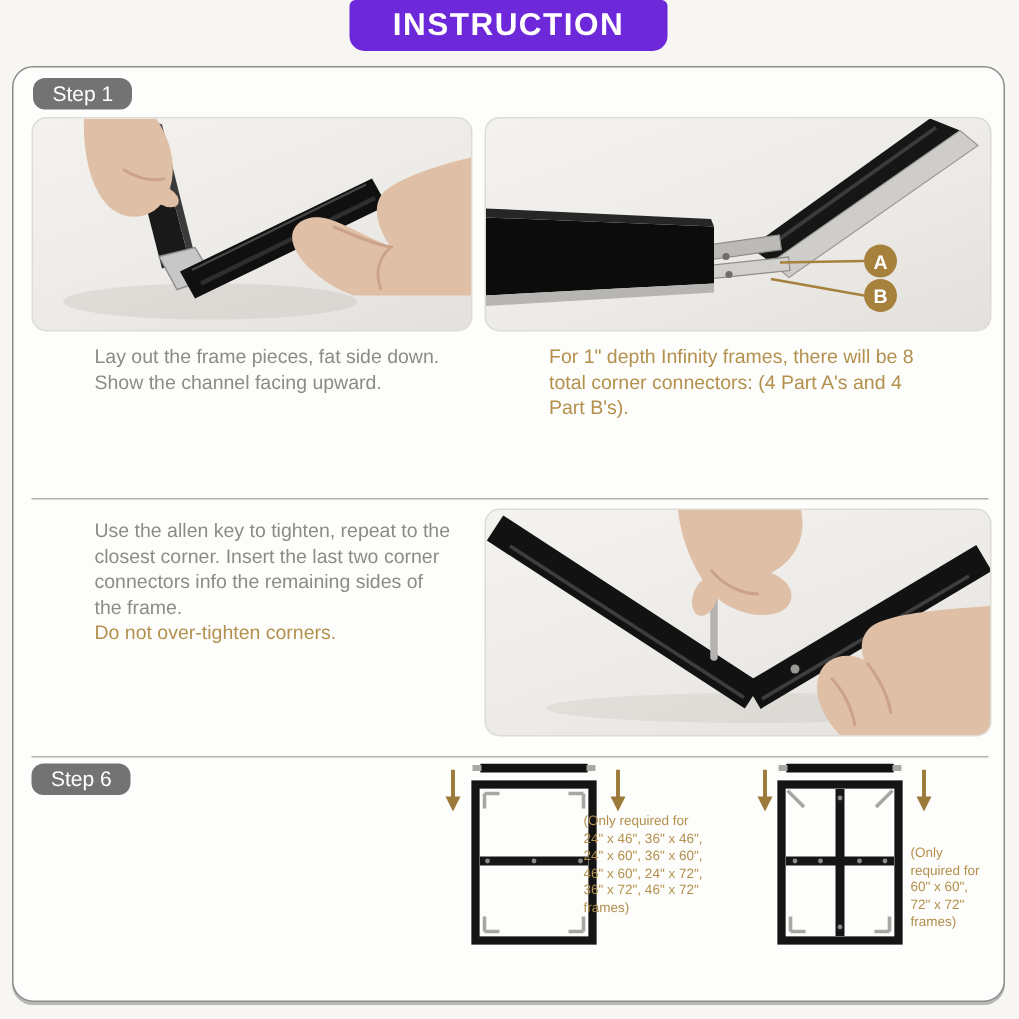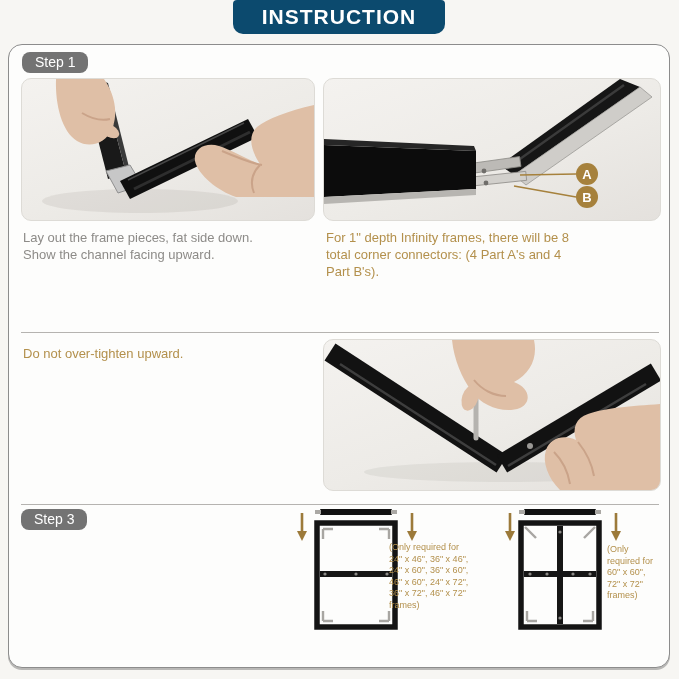--- a/index.html
+++ b/index.html
@@ -6,21 +6,21 @@
   body{
     width:679px;height:679px;position:relative;overflow:hidden;
     background:#f7f6f3;
     font-family:"Liberation Sans", sans-serif;
     -webkit-font-smoothing:antialiased;
   }
   .pre{white-space:pre-line;}
   
   .banner{
     position:absolute;left:233px;top:0;width:212px;height:34px;
-    background:#0c4a6e;border-radius:4px 4px 10px 10px;
+    background:#6d28d9;border-radius:4px 4px 10px 10px;
     color:#fff;font-weight:bold;font-size:21px;letter-spacing:1px;
     text-align:center;line-height:33px;
   }
   
   .main-box{
     position:absolute;left:8px;top:44px;width:662px;height:624px;
     background:#fdfdfc;border:1.5px solid #8c8c8c;border-radius:14px;
     box-shadow:0 2px 0 rgba(70,70,70,.35);
     box-sizing:border-box;
   }
@@ -37,34 +37,34 @@
     overflow:hidden;
   }
   .photo svg{display:block;width:100%;height:100%;}
   .photo1{left:12px;top:33px;width:292px;height:141px;}
   .photo2{left:314px;top:33px;width:336px;height:141px;}
   .photo3{left:314px;top:294px;width:336px;height:150px;}
   .divider{position:absolute;left:12px;width:638px;height:1px;background:#b5b3b0;}
   .divider1{top:287px;}
   .divider2{top:459px;}
   .body-text{
-    position:absolute;color:#8d8b88;font-size:13px;line-height:17px;
+    position:absolute;color:#8d8b88;font-size:13px;line-height:17px;margin-left:40px;
   }
   .gold{color:#b3904c;}
   .s1-left{left:14px;top:184px;width:298px;}
   .s1-right{left:317px;top:184px;width:336px;}
   .para-gap{margin:0 0 8px 0;}
   .para{margin:0;}
   .mid-text{left:14px;top:300px;width:302px;}
   .s2-text{left:14px;top:492px;width:304px;font-size:12.5px;line-height:17px;}
   .note{
     position:absolute;color:#b3904c;font-size:9px;line-height:11.5px;
   }
   .note1{left:380px;top:497px;width:80px;}
-  .note2{left:598px;top:499px;width:62px;}
+  .note2{left:598px;top:518px;width:62px;}
   .caption{
     position:absolute;left:306px;top:594px;width:326px;
     color:#9b9996;font-size:10px;line-height:11.5px;
   }
   .diag{position:absolute;width:86px;height:122px;}
   .diag svg{display:block;width:100%;height:100%;}
   .diag1{left:304px;top:464px;}
   .diag2{left:508px;top:464px;}
   .arrow{position:absolute;width:12px;height:28px;}
   .arrow svg{display:block;width:100%;height:100%;}
@@ -132,21 +132,25 @@
 
   <div class="body-text s1-right">
     <p class="para para-gap pre gold">For 1" depth Infinity frames, there will be 8
 total corner connectors: (4 Part A's and 4
 Part B's).</p>
   </div>
 
   <div class="divider divider1"></div>
 
   <div class="body-text mid-text">
-    <p class="para pre gold">Do not over-tighten upward.</p>
+    <p class="para pre">Use the allen key to tighten, repeat to the
+closest corner. Insert the last two corner
+connectors info the remaining sides of
+the frame.</p>
+    <p class="para pre gold">Do not over-tighten corners.</p>
   </div>
 
   <div class="photo photo3">
     <svg viewBox="0 0 336 150">
       <ellipse cx="180" cy="132" rx="140" ry="10" fill="rgba(120,115,108,0.10)"></ellipse>
       <line x1="6" y1="12" x2="178" y2="124" stroke="#121212" stroke-width="20"></line>
       <line x1="332" y1="32" x2="178" y2="124" stroke="#121212" stroke-width="20"></line>
       <line x1="16" y1="24" x2="172" y2="125" stroke="#3e3e3e" stroke-width="2.5"></line>
       <line x1="322" y1="44" x2="184" y2="126" stroke="#3e3e3e" stroke-width="2.5"></line>
       <circle cx="206" cy="106" r="3" fill="#9a9895"></circle>
@@ -156,21 +160,21 @@
       <path d="M150,40 C158,50 170,56 182,56" stroke="#caa389" stroke-width="2" fill="none"></path>
       <ellipse cx="146" cy="58" rx="8" ry="13" fill="#dfbfa6" transform="rotate(18 146 58)"></ellipse>
       <path d="M336,64 L336,150 L236,150 C224,138 218,122 222,110 C226,98 240,94 252,100 C248,88 252,78 264,74 C280,68 308,66 336,64 Z" fill="#dfbfa6"></path>
       <path d="M254,102 C262,112 268,124 270,136" stroke="#caa389" stroke-width="2" fill="none"></path>
       <path d="M230,112 C238,120 244,132 246,144" stroke="#caa389" stroke-width="2" fill="none"></path>
     </svg>
   </div>
 
   <div class="divider divider2"></div>
 
-  <div class="badge badge-step2">Step 3</div>
+  <div class="badge badge-step2">Step 6</div>
 
 
   <div class="arrow arr1">
     <svg viewBox="0 0 12 28">
         <line x1="6" y1="0" x2="6" y2="19" stroke="#9c7a3a" stroke-width="2.6"></line>
         <polygon points="1,18 11,18 6,28" fill="#9c7a3a"></polygon>
       </svg>
   </div>
   <div class="arrow arr2">
     <svg viewBox="0 0 12 28">

